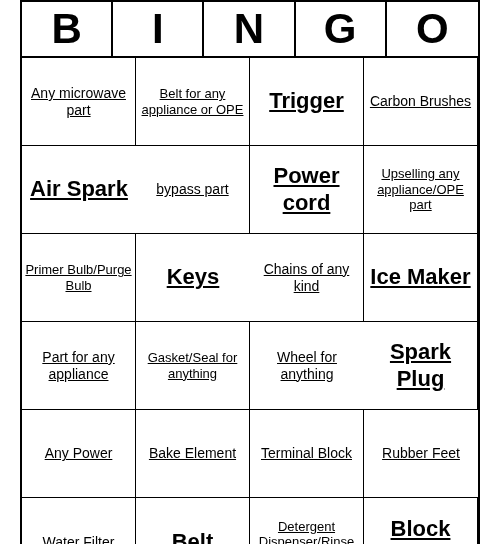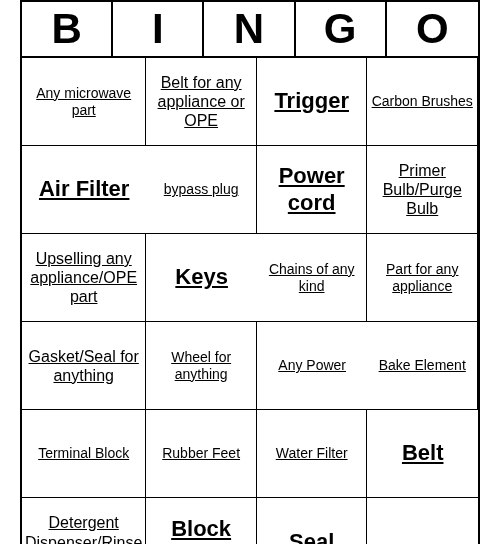--- a/index.html
+++ b/index.html
@@ -53,21 +53,21 @@
     }
     .bingo-cell:nth-child(n+21) {
       border-bottom: none;
     }
     .cell-text {
       line-height: 1.2;
     }
     .size-xl { font-size: 22px; font-weight: bold; }
     .size-lg { font-size: 22px; font-weight: bold; }
     .size-md { font-size: 14px; }
-    .size-sm { font-size: 16px; }
+    .size-sm { font-size: 13px; }
   </style>
 </head>
 <body>
 
 <div class="bingo-card">
   <div class="bingo-header">
   <div class="bingo-header-cell">B</div>
       <div class="bingo-header-cell">I</div>
       <div class="bingo-header-cell">N</div>
       <div class="bingo-header-cell">G</div>
@@ -80,48 +80,54 @@
       <div class="bingo-cell">
         <span class="cell-text size-sm">Belt for any appliance or OPE</span>
       </div>
       <div class="bingo-cell">
         <span class="cell-text size-lg">Trigger</span>
       </div>
       <div class="bingo-cell">
         <span class="cell-text size-md">Carbon Brushes</span>
       </div>
       <div class="bingo-cell">
-        <span class="cell-text size-xl">Air Filter</span>
+        <span class="cell-text size-xl">Air Spark</span>
       </div>
       <div class="bingo-cell">
-        <span class="cell-text size-md">bypass plug</span>
+        <span class="cell-text size-md">bypass part</span>
       </div>
       <div class="bingo-cell">
         <span class="cell-text size-lg">Power cord</span>
       </div>
       <div class="bingo-cell">
-        <span class="cell-text size-sm">Primer Bulb/Purge Bulb</span>
+        <span class="cell-text size-sm">Upselling any appliance/OPE part</span>
       </div>
       <div class="bingo-cell">
-        <span class="cell-text size-sm">Upselling any appliance/OPE part</span>
+        <span class="cell-text size-sm">Primer Bulb/Purge Bulb</span>
       </div>
       <div class="bingo-cell">
         <span class="cell-text size-xl">Keys</span>
       </div>
       <div class="bingo-cell">
         <span class="cell-text size-md">Chains of any kind</span>
+      </div>
+      <div class="bingo-cell">
+        <span class="cell-text size-lg">Ice Maker</span>
       </div>
       <div class="bingo-cell">
         <span class="cell-text size-md">Part for any appliance</span>
       </div>
       <div class="bingo-cell">
         <span class="cell-text size-sm">Gasket/Seal for anything</span>
       </div>
       <div class="bingo-cell">
         <span class="cell-text size-md">Wheel for anything</span>
+      </div>
+      <div class="bingo-cell">
+        <span class="cell-text size-lg">Spark Plug</span>
       </div>
       <div class="bingo-cell">
         <span class="cell-text size-md">Any Power</span>
       </div>
       <div class="bingo-cell">
         <span class="cell-text size-md">Bake Element</span>
       </div>
       <div class="bingo-cell">
         <span class="cell-text size-md">Terminal Block</span>
       </div>

